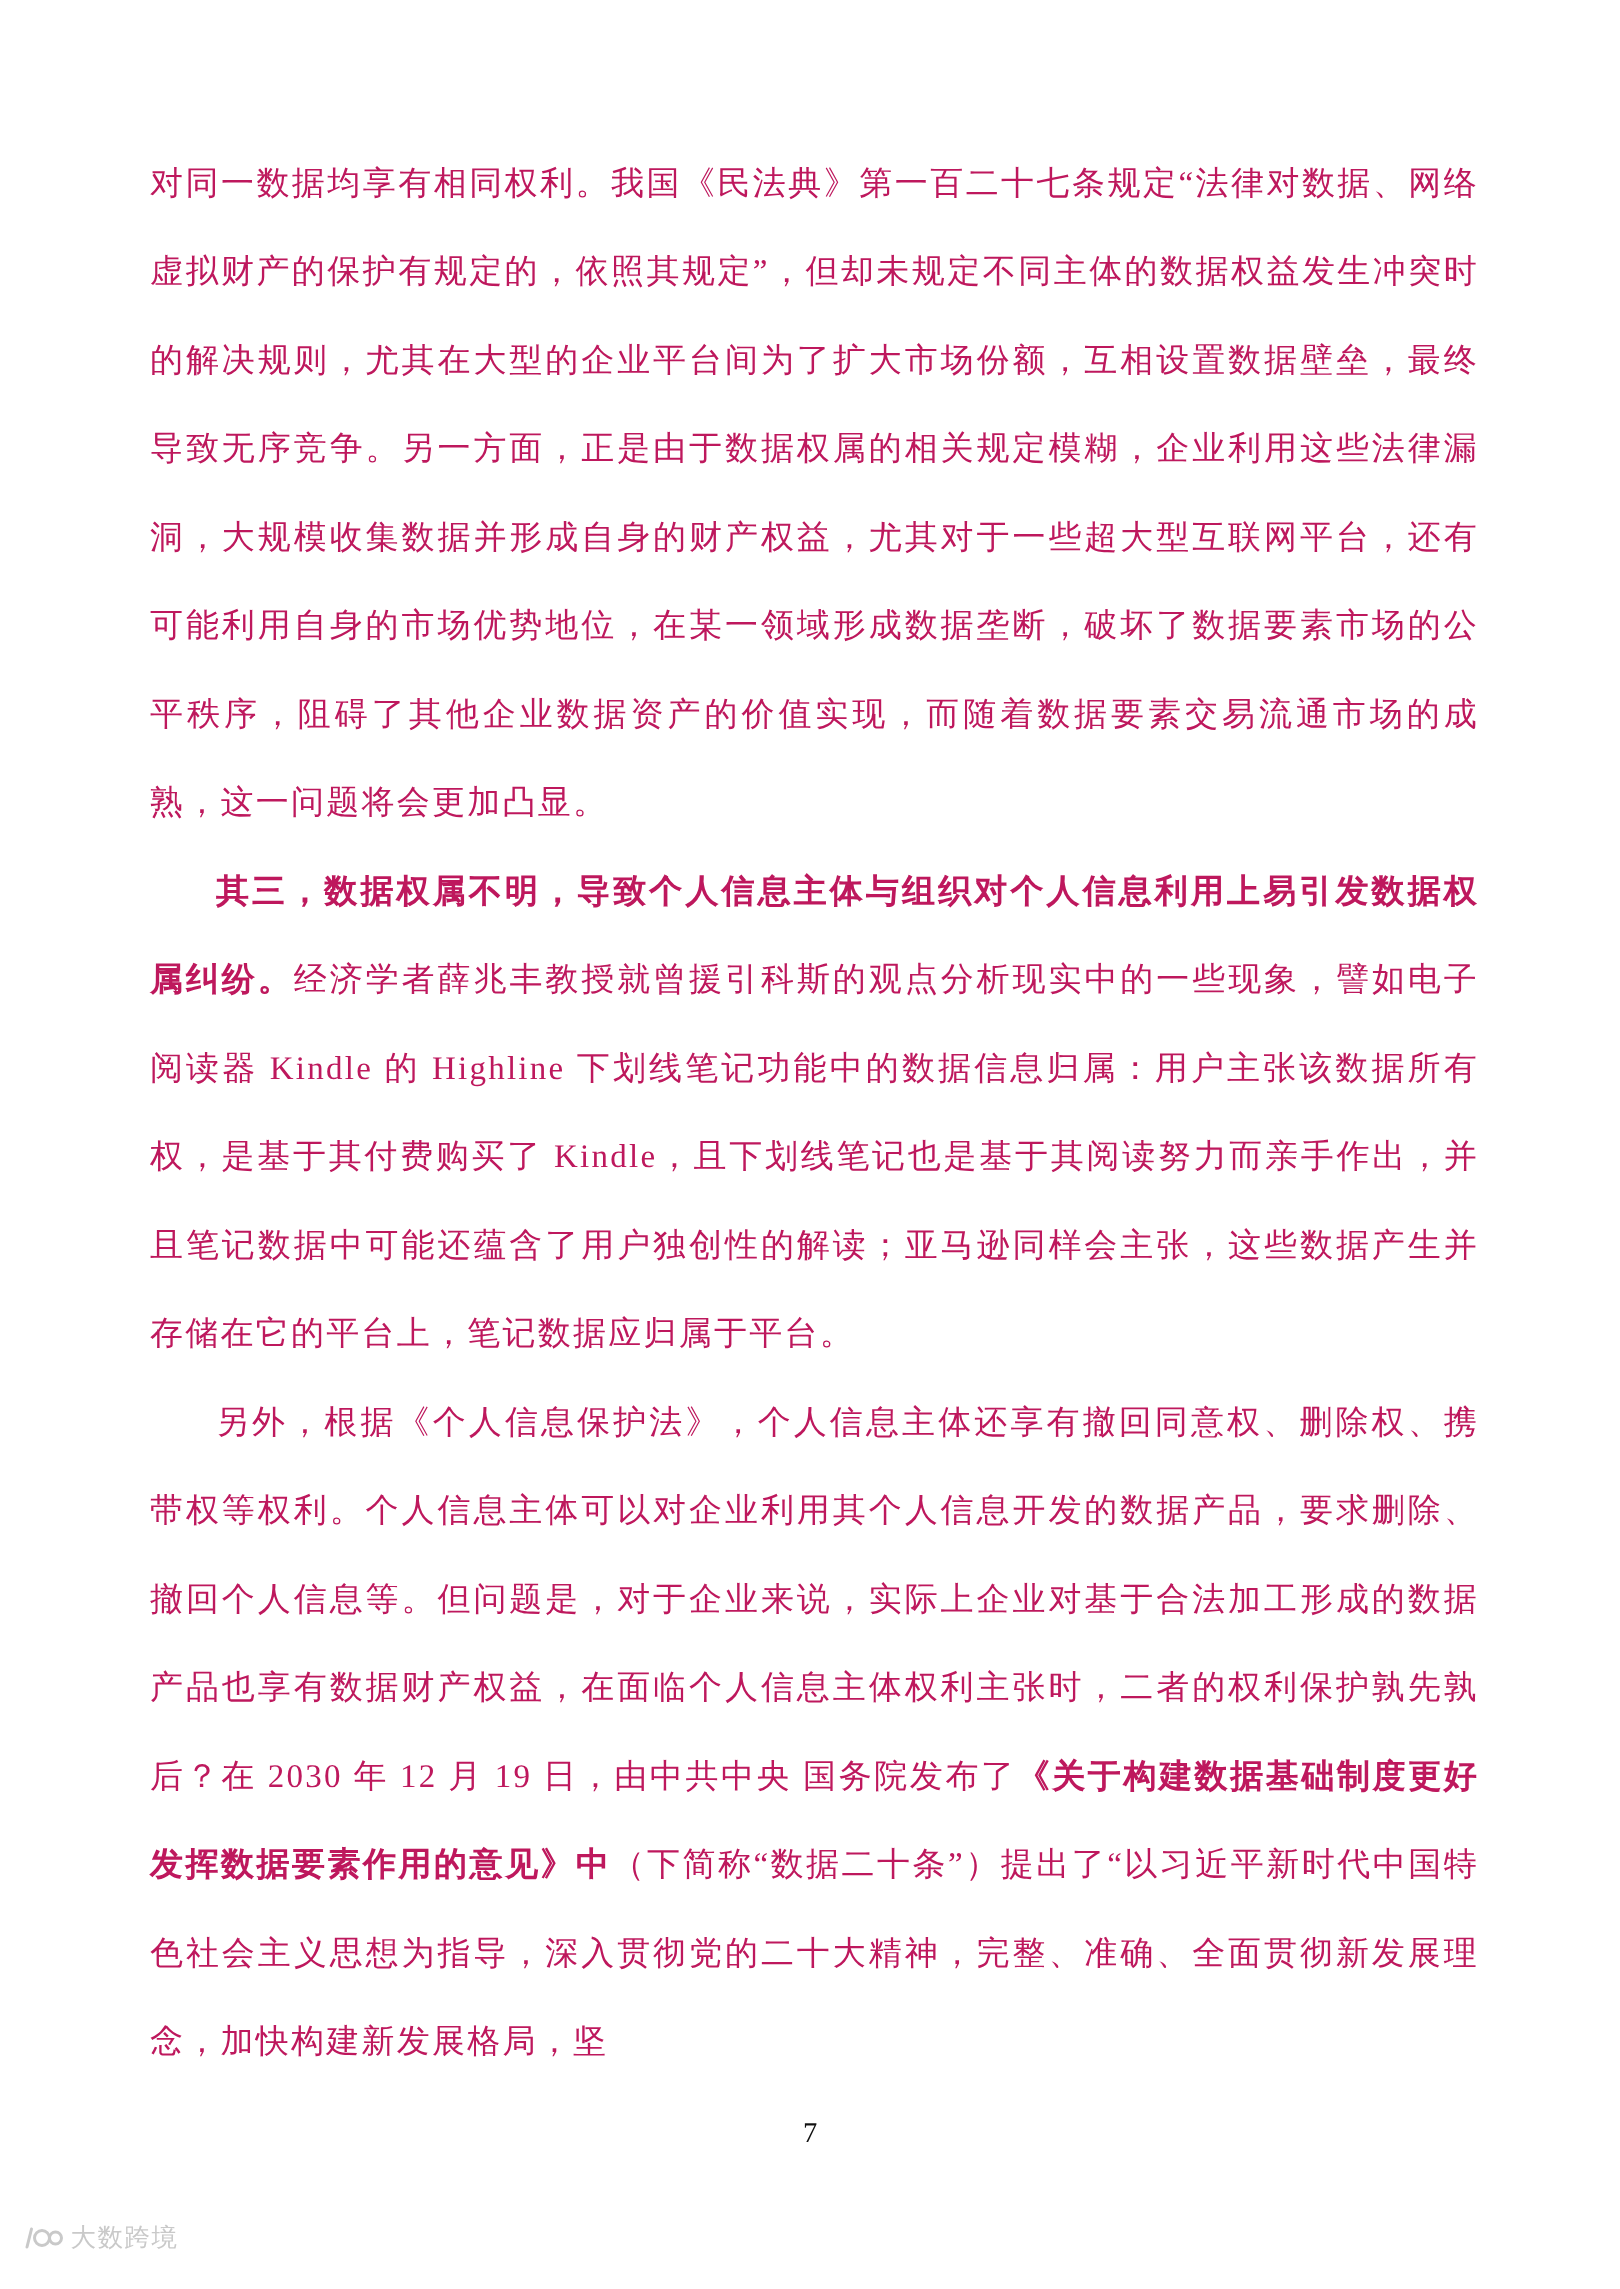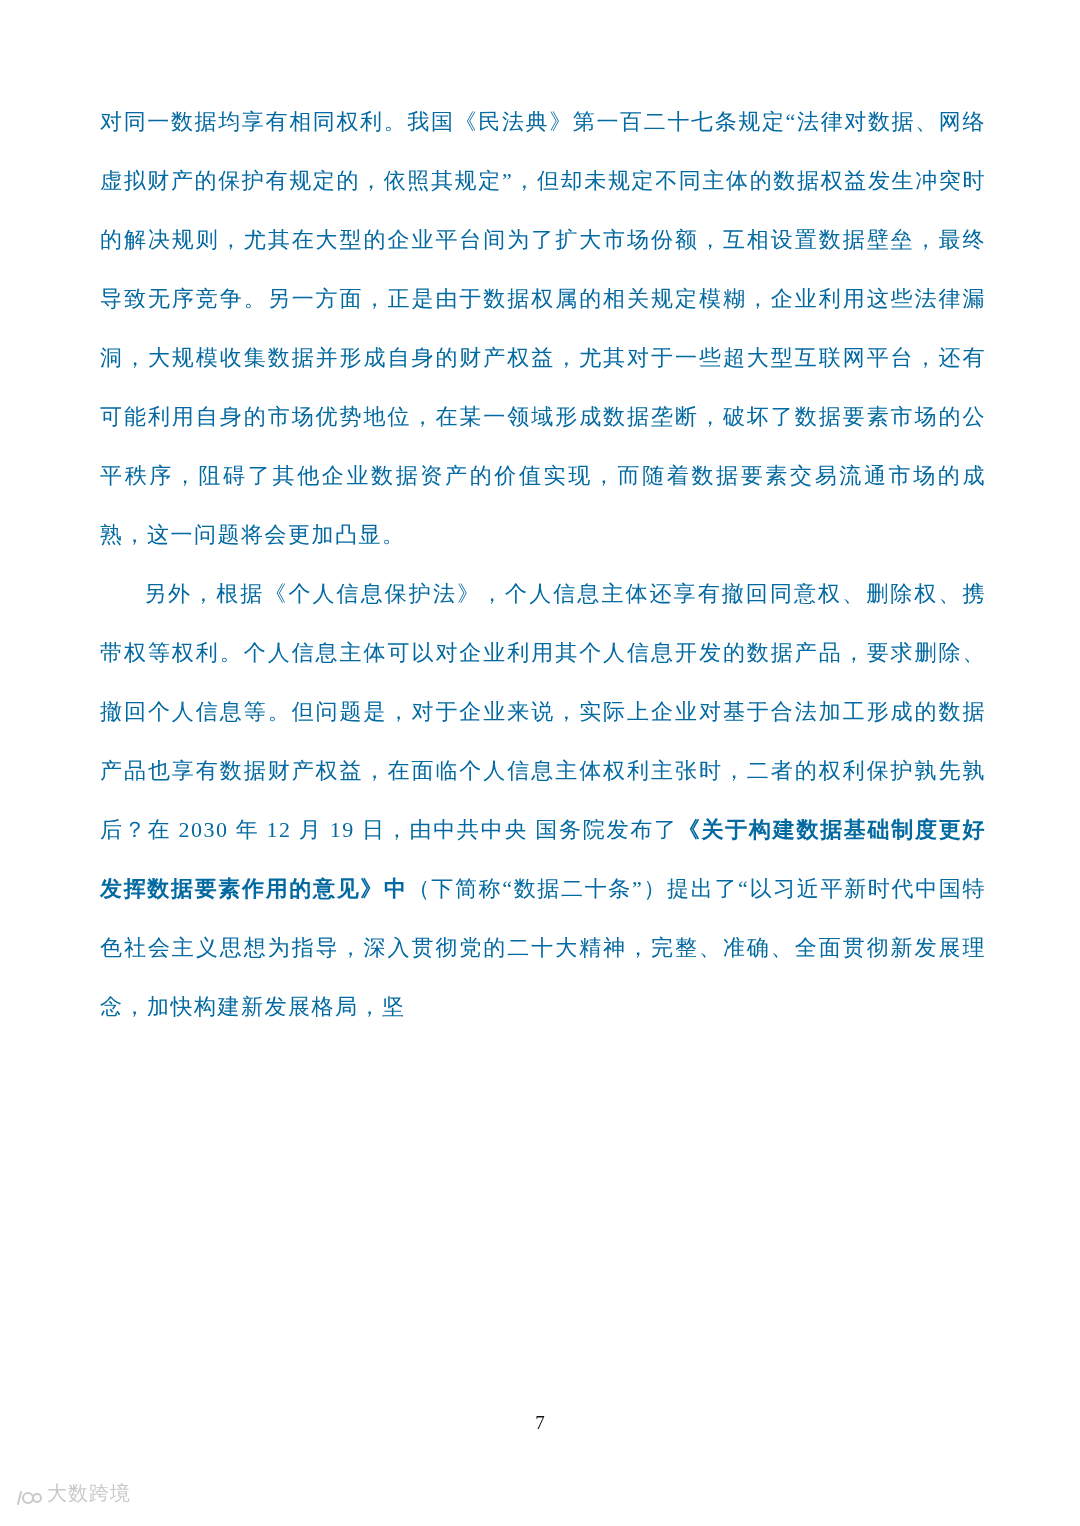--- a/index.html
+++ b/index.html
@@ -25,21 +25,21 @@
     right: 94px;
     top: 92px;
   }
   .para {
     margin: 0;
     font-size: 22px;
     line-height: 59px;
     text-align: justify;
     text-justify: inter-character;
     letter-spacing: 1.5px;
-    color: #0369a1;
+    color: #be185d;
     word-break: break-all;
   }
   .para.indent {
     text-indent: 2em;
   }
   .bold {
     font-weight: bold;
   }
   .page-number {
     position: absolute;
@@ -48,24 +48,24 @@
     top: 1412px;
     text-align: center;
     font-size: 19px;
     color: #111111;
   }
   .watermark {
     position: absolute;
     left: 16px;
     top: 1480px;
     display: flex;
-    align-items: flex-end;
+    align-items: center;
     gap: 5px;
     color: #c9c9c9;
-    font-size: 20px;
+    font-size: 17px;
     font-family: "Liberation Sans", "DejaVu Sans", sans-serif;
     user-select: none;
   }
   .wm-icon {
     display: inline-flex;
     align-items: center;
   }
   .wm-icon svg {
     display: block;
   }
@@ -73,20 +73,21 @@
     letter-spacing: 1px;
   }
 </style>
 </head>
 <body>
 
 <div class="page">
 
   <div class="content" id="content">
       <p class="para"><span>对同一数据均享有相同权利。我国《民法典》第一百二十七条规定“法律对数据、网络虚拟财产的保护有规定的，依照其规定”，但却未规定不同主体的数据权益发生冲突时的解决规则，尤其在大型的企业平台间为了扩大市场份额，互相设置数据壁垒，最终导致无序竞争。另一方面，正是由于数据权属的相关规定模糊，企业利用这些法律漏洞，大规模收集数据并形成自身的财产权益，尤其对于一些超大型互联网平台，还有可能利用自身的市场优势地位，在某一领域形成数据垄断，破坏了数据要素市场的公平秩序，阻碍了其他企业数据资产的价值实现，而随着数据要素交易流通市场的成熟，这一问题将会更加凸显。</span></p>
+      <p class="para indent"><span class="bold">其三，数据权属不明，导致个人信息主体与组织对个人信息利用上易引发数据权属纠纷。</span><span>经济学者薛兆丰教授就曾援引科斯的观点分析现实中的一些现象，譬如电子阅读器 Kindle 的 Highline 下划线笔记功能中的数据信息归属：用户主张该数据所有权，是基于其付费购买了 Kindle，且下划线笔记也是基于其阅读努力而亲手作出，并且笔记数据中可能还蕴含了用户独创性的解读；亚马逊同样会主张，这些数据产生并存储在它的平台上，笔记数据应归属于平台。</span></p>
       <p class="para indent"><span>另外，根据《个人信息保护法》，个人信息主体还享有撤回同意权、删除权、携带权等权利。个人信息主体可以对企业利用其个人信息开发的数据产品，要求删除、撤回个人信息等。但问题是，对于企业来说，实际上企业对基于合法加工形成的数据产品也享有数据财产权益，在面临个人信息主体权利主张时，二者的权利保护孰先孰后？在 2030 年 12 月 19 日，由中共中央 国务院发布了</span><span class="bold">《关于构建数据基础制度更好发挥数据要素作用的意见》中</span><span>（下简称“数据二十条”）提出了“以习近平新时代中国特色社会主义思想为指导，深入贯彻党的二十大精神，完整、准确、全面贯彻新发展理念，加快构建新发展格局，坚</span></p>
     </div>
 
   <div class="page-number">7</div>
 
   <div class="watermark">
     <span class="wm-icon">
       <svg width="26" height="18" viewBox="0 0 26 18" fill="none" xmlns="http://www.w3.org/2000/svg">
         <path d="M2 15 L5 3" stroke="#c9c9c9" stroke-width="2" stroke-linecap="round"></path>
         <circle cx="12" cy="9" r="5" stroke="#c9c9c9" stroke-width="2"></circle>

